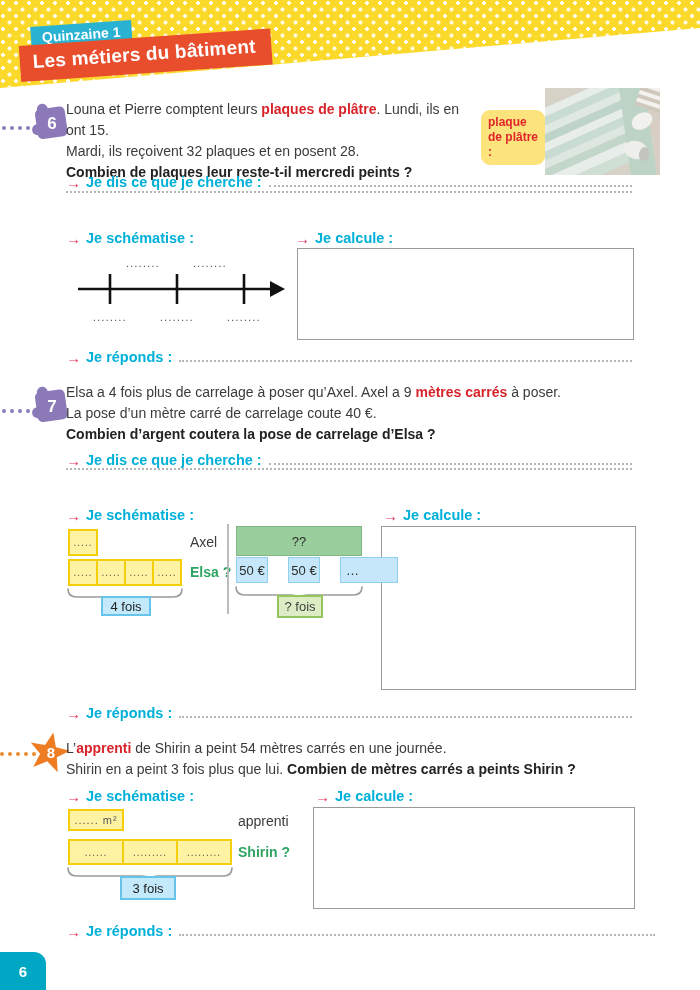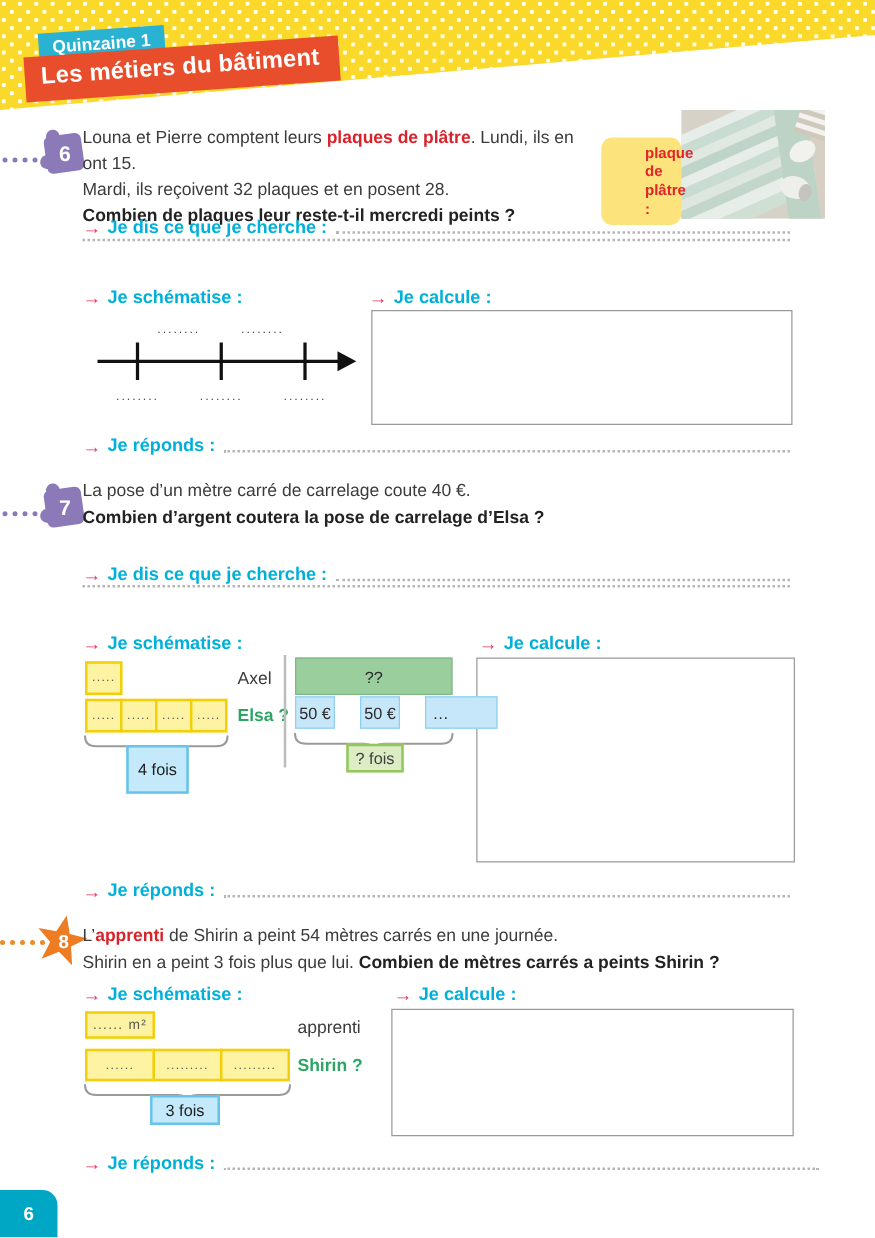--- a/index.html
+++ b/index.html
@@ -34,21 +34,21 @@
   
   .badge{position:absolute;}
   .badge text{fill:#fff;font-weight:bold;font-family:"Liberation Sans",sans-serif;}
   .trail{position:absolute;display:flex;gap:4px;}
   .trail i{width:4px;height:4px;border-radius:50%;display:block;}
   .trail.purple i{background:#8b79b8;}
   .trail.orange i{background:#e98c2d;}
 
   
   .vocab{position:absolute;background:#fce37c;border-radius:9px;padding:5px 7px;font-size:12px;line-height:15px;}
-  .vocab .term{color:#e0252b;font-weight:bold;margin-left:28px;}
+  .vocab .term{color:#e0252b;font-weight:bold;}
   .vocab .ref{color:#4a4a4a;font-weight:bold;}
 
   
   .ycell{background:#fdf3a2;border:2px solid #f2cf0a;box-sizing:border-box;display:flex;
          align-items:center;justify-content:center;font-size:10px;color:#555;letter-spacing:1px;}
   .cellrow{position:absolute;display:flex;}
   .cellrow .ycell + .ycell{margin-left:-2px;}
   .bluebox{position:absolute;background:#c3e9fa;border:2px solid #66c4ea;box-sizing:border-box;
            display:flex;align-items:center;justify-content:center;font-size:13px;color:#222;}
   .greenbox{position:absolute;background:#dcedc6;border:2px solid #94c65e;box-sizing:border-box;
@@ -189,20 +189,21 @@
       <g transform="rotate(-8 22 22)" fill="#8b79b8">
         <rect x="9" y="9" width="30" height="30" rx="5"></rect>
         <circle cx="17" cy="9.5" r="5.5"></circle>
         <circle cx="9.5" cy="29" r="5.5"></circle>
       </g>
       <text x="25" y="30" font-size="17" text-anchor="middle">7</text>
     </svg>
   </div>
 
   <div class="stmt" style="left:66px;top:382px;width:560px;">
+    <div><span>Elsa a 4 fois plus de carrelage à poser qu’Axel. Axel a 9 </span><span class="red-b">mètres carrés</span><span> à poser.</span></div>
     <div>La pose d’un mètre carré de carrelage coute 40 €.</div>
     <div class="q">Combien d’argent coutera la pose de carrelage d’Elsa ?</div>
   </div>
 
   <div class="row" style="left:66px;top:450px;width:566px;">
     <span class="arrow-icon"></span>
     <span class="cyan">Je dis ce que je cherche :</span>
     <span class="write-line"></span>
   </div>
   <div class="sep" style="left:66px;top:468px;width:566px;"></div>
@@ -226,21 +227,21 @@
     <div class="ycell" style="width:30px;height:27px;">.....</div>
     <div class="ycell" style="width:30px;height:27px;">.....</div>
     <div class="ycell" style="width:30px;height:27px;">.....</div>
   </div>
   <div class="glabel" style="left:190px;top:564px;">Elsa ?</div>
   <div class="brace" style="left:66px;top:588px;">
     <svg width="118" height="17" viewBox="0 0 118 17">
       <path d="M2,1 Q2,9 11,9 L51,9 Q59,9 59,15 Q59,9 67,9 L107,9 Q116,9 116,1"></path>
     </svg>
   </div>
-  <div class="bluebox" style="left:101px;top:596px;width:50px;height:39px;">4 fois</div>
+  <div class="bluebox" style="left:101px;top:596px;width:50px;height:20px;">4 fois</div>
 
   <div class="divider" style="left:227px;top:524px;height:90px;"></div>
 
   <div class="greenbar" style="left:236px;top:526px;width:126px;height:30px;">??</div>
   <div class="pricerow" style="left:236px;top:557px;">
     <div class="bcell" style="width:32px;justify-content:center;padding-left:0;">50 €</div>
     <div class="bcell" style="width:32px;justify-content:center;padding-left:0;">50 €</div>
     <div class="bcell" style="width:58px;">…</div>
   </div>
   <div class="brace" style="left:234px;top:586px;">

